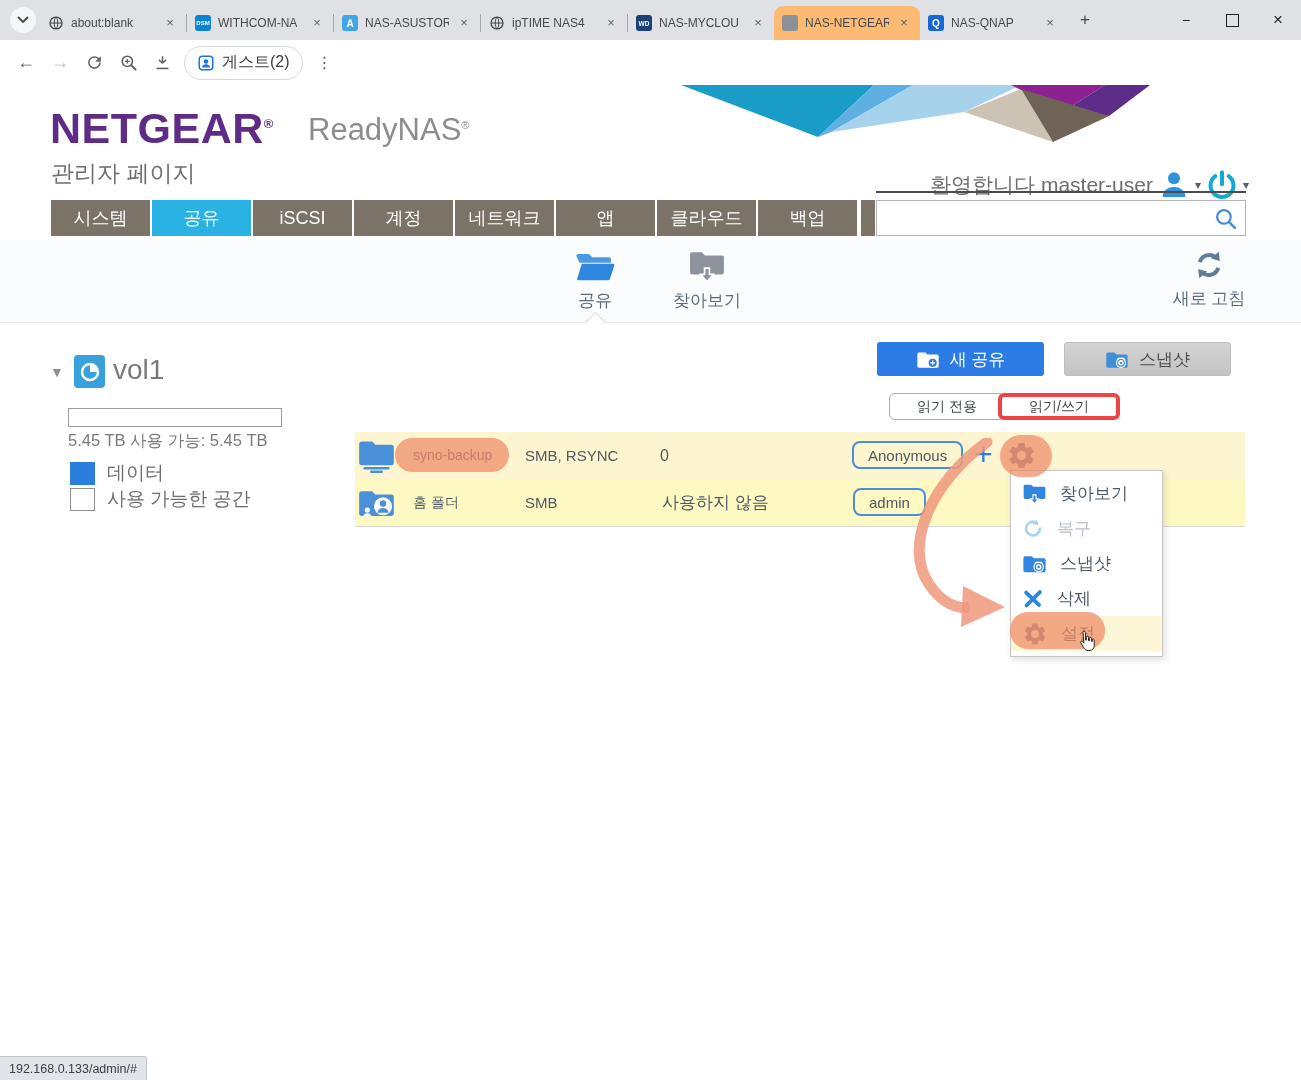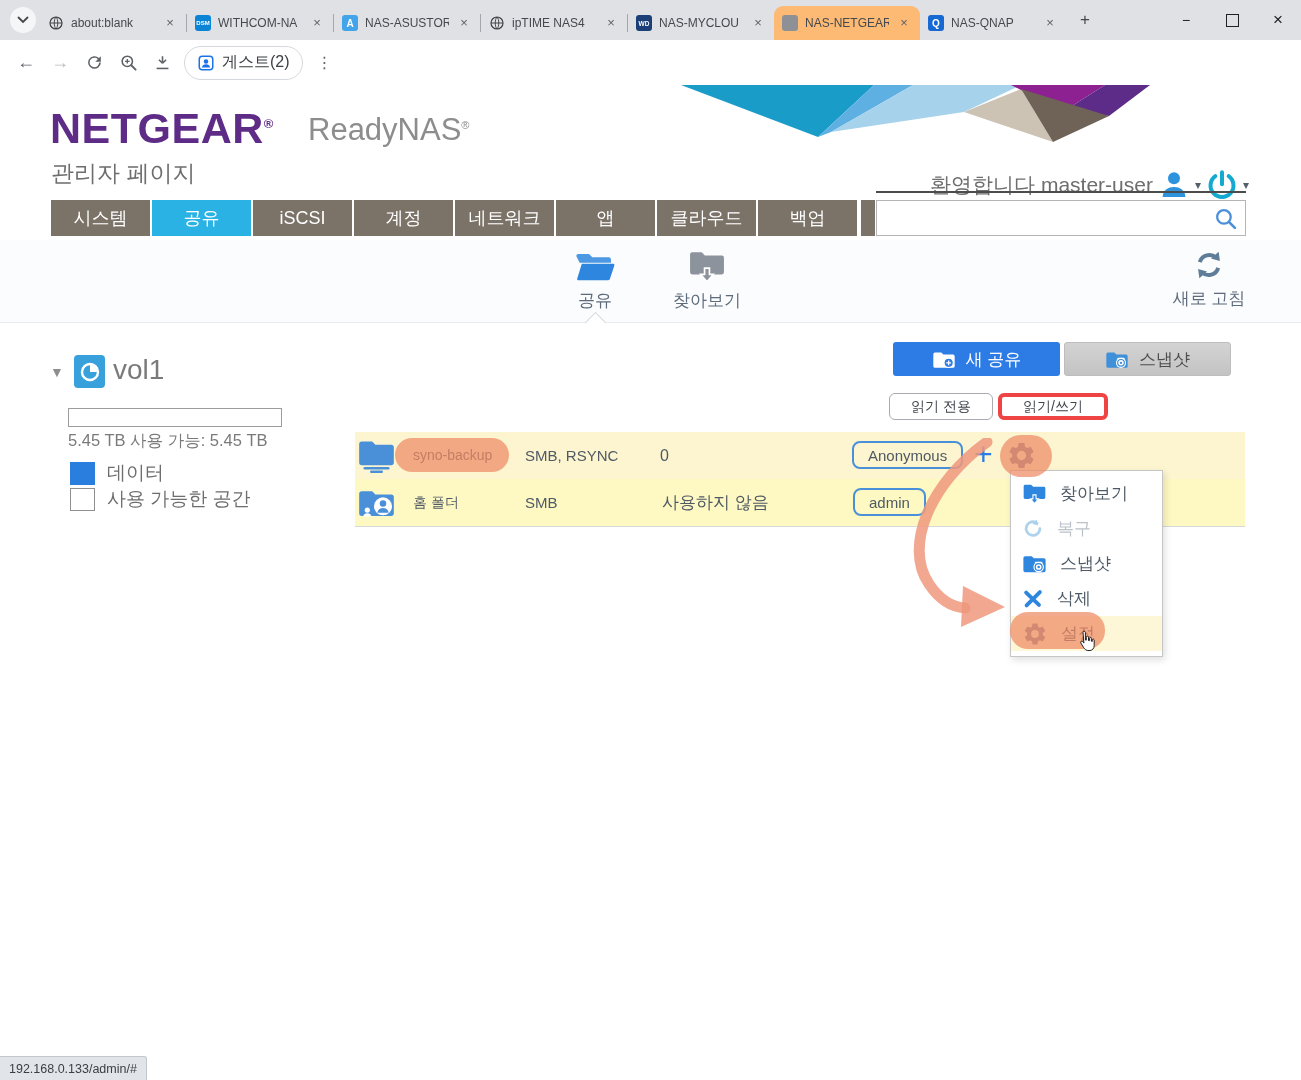--- a/index.html
+++ b/index.html
@@ -94,29 +94,29 @@
   .vol-usage{position:absolute;left:68px;top:430px;font-size:16.5px;color:#7a7a7a;}
   .legend-row{position:absolute;left:70px;display:flex;align-items:center;gap:12px;}
   .sw{width:25px;height:23px;box-sizing:border-box;}
   .sw-data{background:#2a7fde;}
   .sw-free{background:#fff;border:1px solid #8f8f8f;}
   .legend-label{font-size:19px;color:#6e6e6e;}
 
   
   .btn-big{position:absolute;top:342px;width:167px;height:34px;border-radius:3px;
            display:flex;align-items:center;justify-content:center;gap:10px;font-size:17px;}
-  .btn-newshare{left:877px;background:#2d7ce5;color:#fff;margin-left:16px;}
+  .btn-newshare{left:877px;background:#2d7ce5;color:#fff;}
   .btn-snapshot{left:1064px;background:linear-gradient(#d3d3d3,#c3c3c3);color:#4e4e4e;
                 border:1px solid #bdbdbd;box-sizing:border-box;}
   .btn-big .iwrap{width:24px;height:21px;}
 
   
   .th{position:absolute;font-size:12px;color:#6e6e6e;margin-top:36px;}
   .filter-btn{position:absolute;top:393px;height:27px;background:#fff;border-radius:6px;
-              display:flex;align-items:center;padding:0 21px;font-size:14px;color:#3f454c;
+              display:flex;align-items:center;padding:0 27px;font-size:14px;color:#3f454c;
               box-sizing:border-box;}
   .btn-readonly{left:889px;border:1px solid #a8acb1;}
   .btn-readwrite{left:971px;border:4px solid #ef4444;margin-left:27px;}
   .trow{position:absolute;left:355px;width:890px;height:47px;}
   .row1{top:432px;background:#fcf5cf;}
   .row2{top:479px;background:#fef9c3;border-bottom:1px solid #d9d9d9;height:48px;box-sizing:border-box;}
   .cell-icon{position:absolute;left:2px;top:5px;width:39px;height:37px;color:#4a90d9;}
   .cell{position:absolute;top:0;line-height:47px;color:#4f5a64;}
   .cell-name{left:58px;font-size:14px;}
   .cell-proto{left:170px;font-size:15px;}

